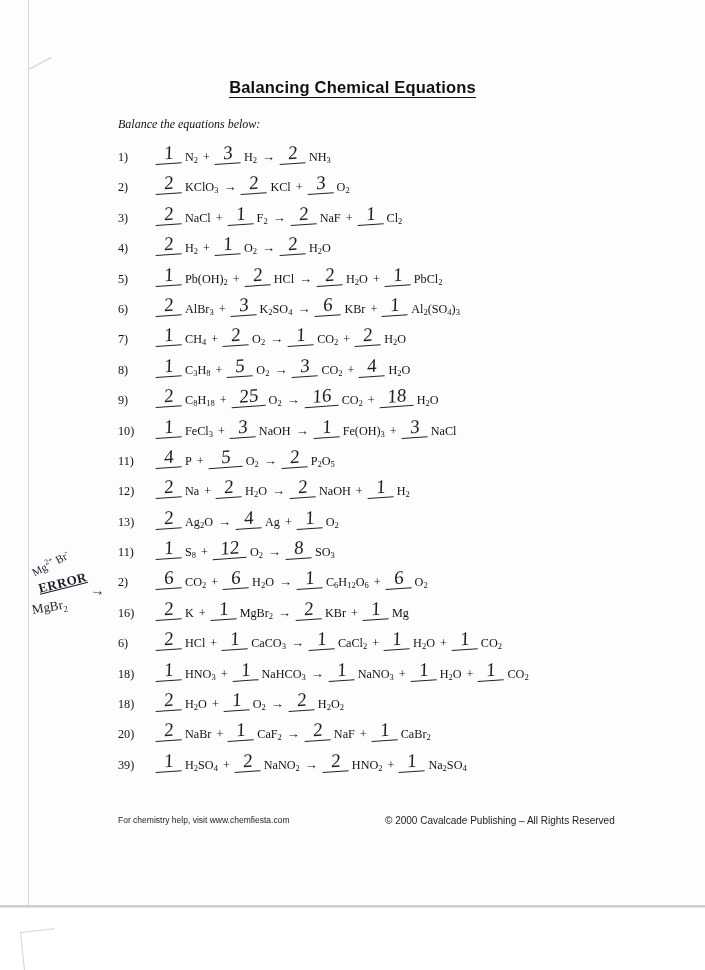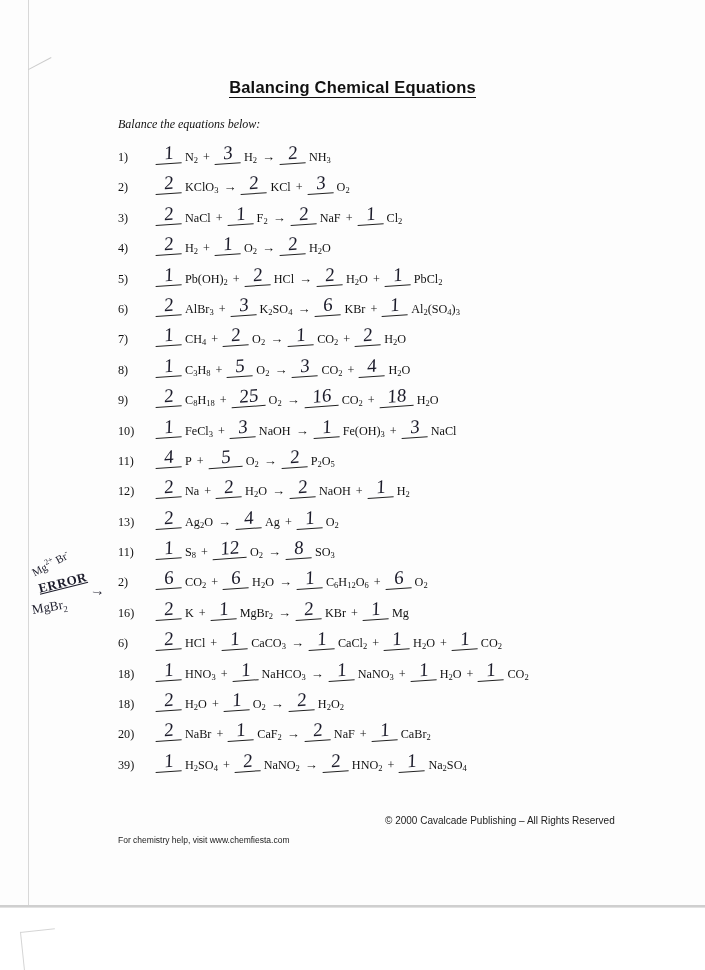--- a/index.html
+++ b/index.html
@@ -140,21 +140,20 @@
     font-size: 13px;
     margin-right: 5px;
   }
 
   .footer-left {
     position: absolute;
     left: 118px; top: 815px;
     font-family: "Liberation Sans", sans-serif;
     font-size: 8.5px;
     color: #222;
-    margin-top: 20px;
   }
   .footer-right {
     position: absolute;
     left: 385px; top: 815px;
     font-family: "Liberation Sans", sans-serif;
     font-size: 10px;
     color: #222;
   }
 
   

